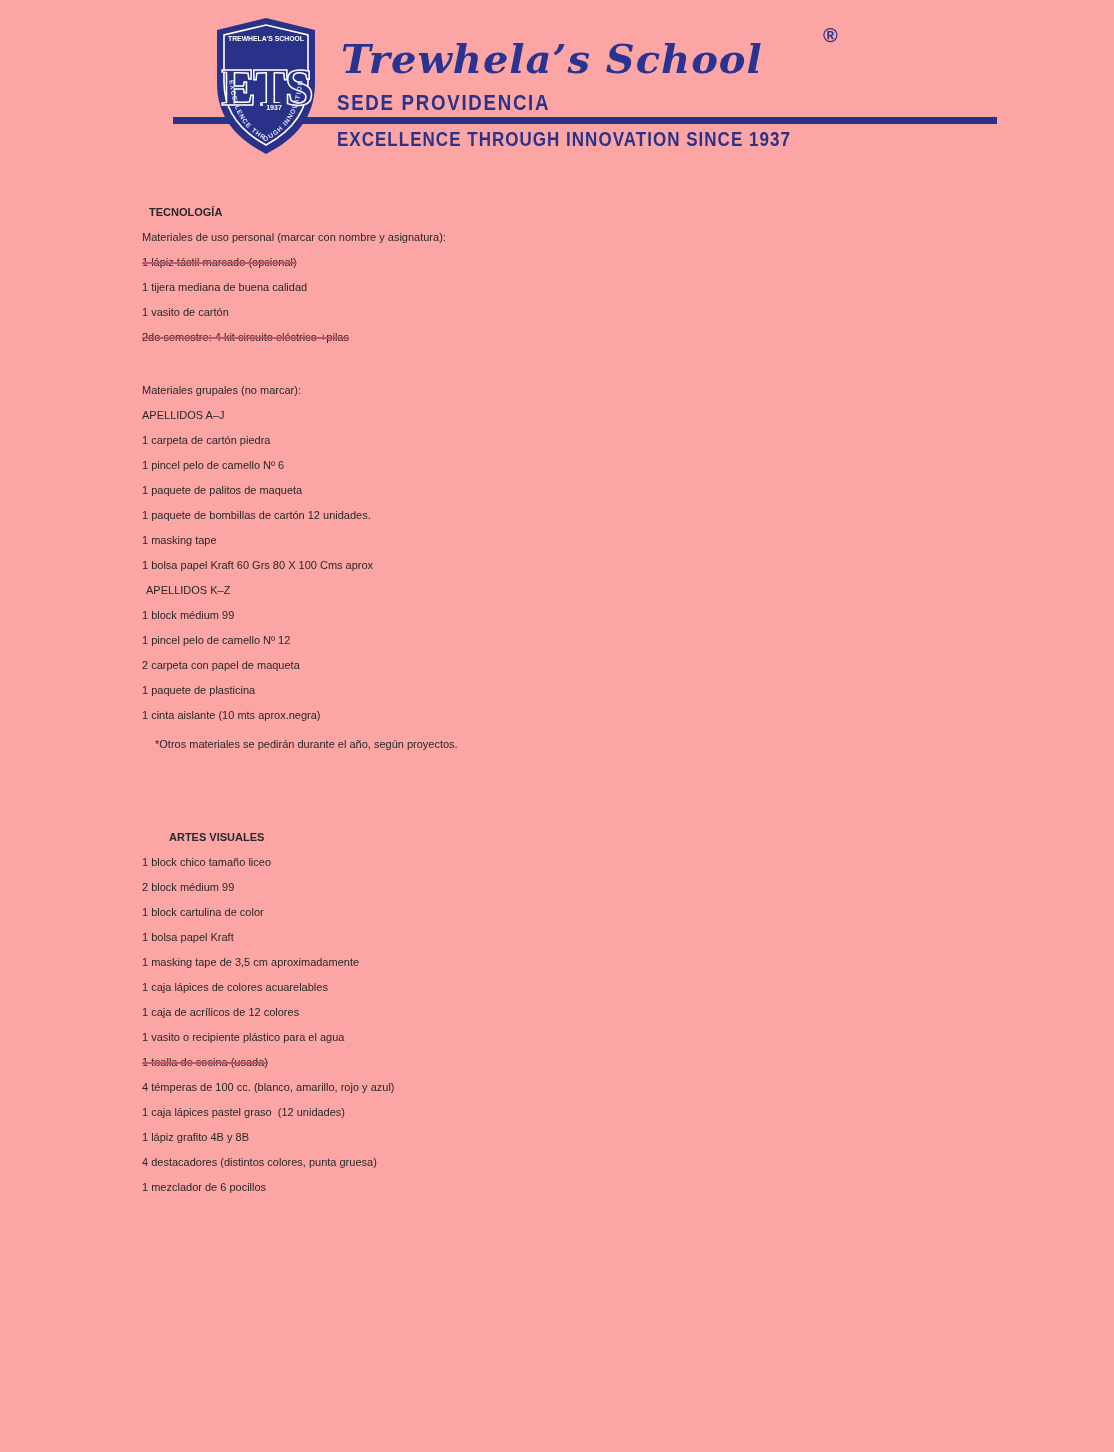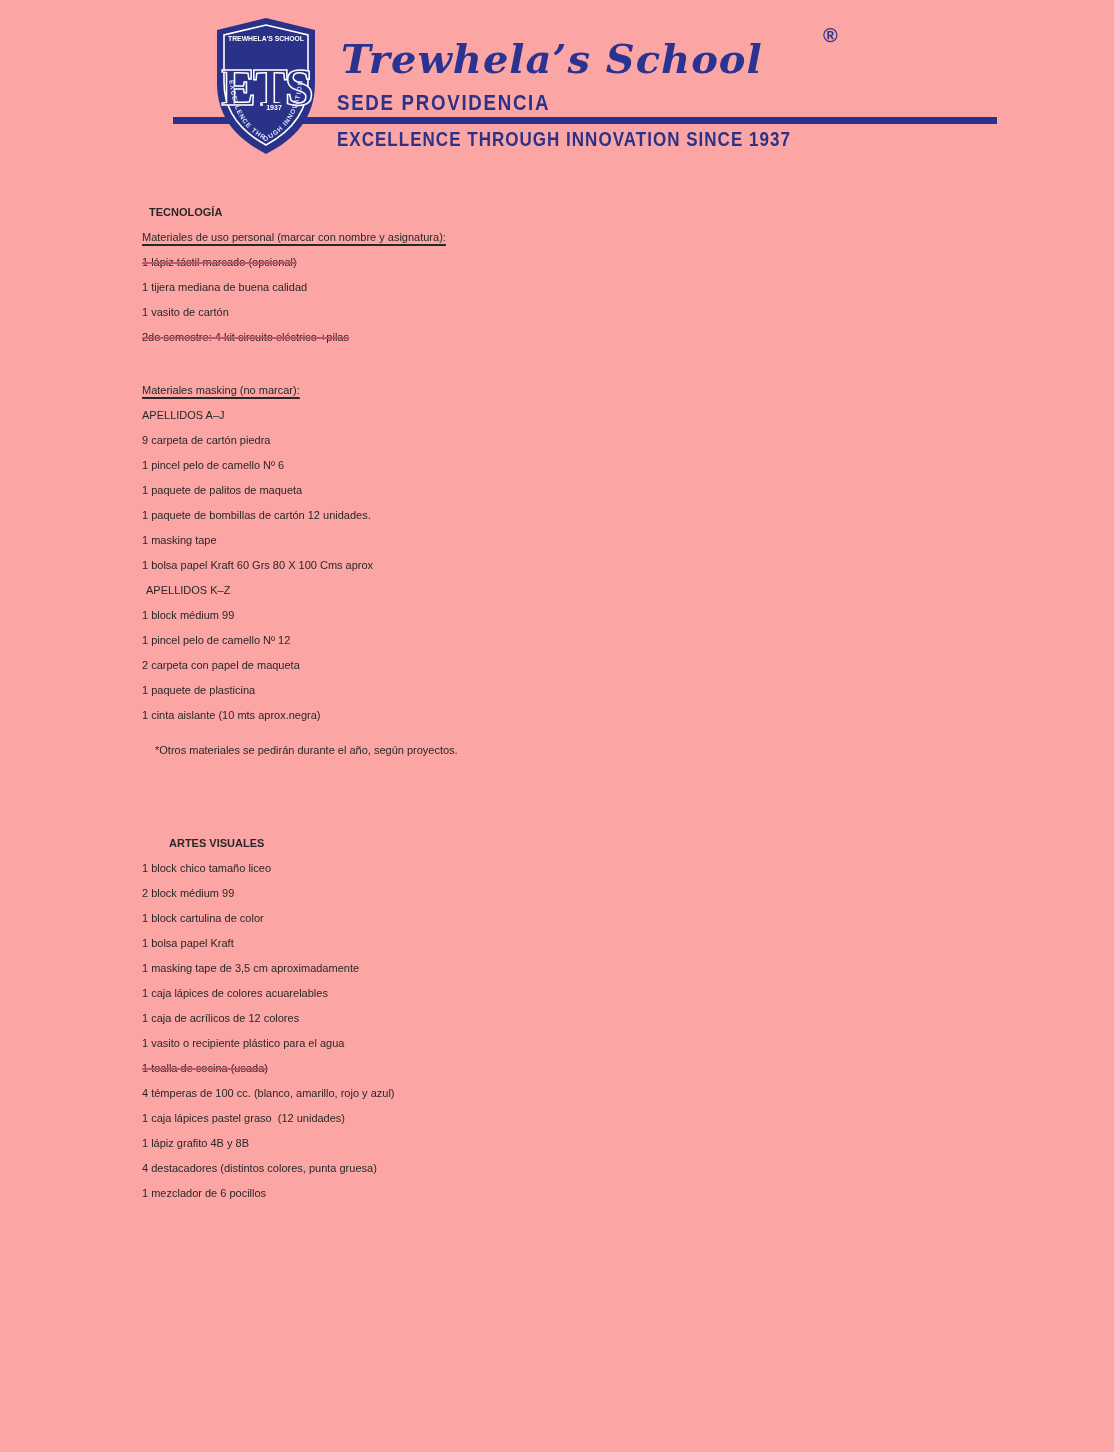--- a/index.html
+++ b/index.html
@@ -39,29 +39,29 @@
     font-size:20px;font-weight:bold;color:#2a3189;letter-spacing:1.2px;
     transform:scaleX(0.85);transform-origin:left top;white-space:nowrap;
   }
   
   .doc{
     position:absolute;left:142px;top:200px;width:740px;
     font-size:11px;color:#282828;
   }
   .line{line-height:25px;height:25px;white-space:pre-wrap;}
   .sec-title{font-weight:bold;padding-left:7px;}
-  .heading-underline{text-decoration:underline;text-decoration-thickness:1.5px;text-underline-offset:3px;}
+  .heading-underline{text-decoration-thickness:1.5px;text-underline-offset:3px;}
   .strike{
     text-decoration:line-through;
     text-decoration-color:#c4556a;
     text-decoration-thickness:2px;
   }
   .mt-group{margin-top:28px;}
   .mt-kz{}
-  .mt-note{margin-top:10px;}
+  .mt-note{margin-top:4px;}
   .note{padding-left:13px;}
   .mt-artes{margin-top:68px;}
   .artes-title{font-weight:bold;padding-left:27px;}
   .kz-label{padding-left:4px;}
 </style>
 </head>
 <body>
 
 <div class="page">
 
@@ -87,23 +87,23 @@
 
   <div class="doc">
 
     <div class="line sec-title">TECNOLOGÍA</div>
     <div class="line heading-underline">Materiales de uso personal (marcar con nombre y asignatura):</div>
     <div class="line strike">1 lápiz táctil marcado (opcional)</div>
     <div class="line">1 tijera mediana de buena calidad</div>
     <div class="line">1 vasito de cartón</div>
     <div class="line strike">2do semestre: 4 kit circuito eléctrico +pilas</div>
 
-    <div class="line heading-underline mt-group">Materiales masking (no marcar):</div>
+    <div class="line heading-underline mt-group">Materiales grupales (no marcar):</div>
     <div class="line">APELLIDOS A–J</div>
-    <div class="line">9 carpeta de cartón piedra</div>
+    <div class="line">1 carpeta de cartón piedra</div>
     <div class="line">1 pincel pelo de camello Nº 6</div>
     <div class="line">1 paquete de palitos de maqueta</div>
     <div class="line">1 paquete de bombillas de cartón 12 unidades.</div>
     <div class="line">1 masking tape</div>
     <div class="line">1 bolsa papel Kraft 60 Grs 80 X 100 Cms aprox</div>
 
     <div class="line kz-label mt-kz">APELLIDOS K–Z</div>
     <div class="line">1 block médium 99</div>
     <div class="line">1 pincel pelo de camello Nº 12</div>
     <div class="line">2 carpeta con papel de maqueta</div>

